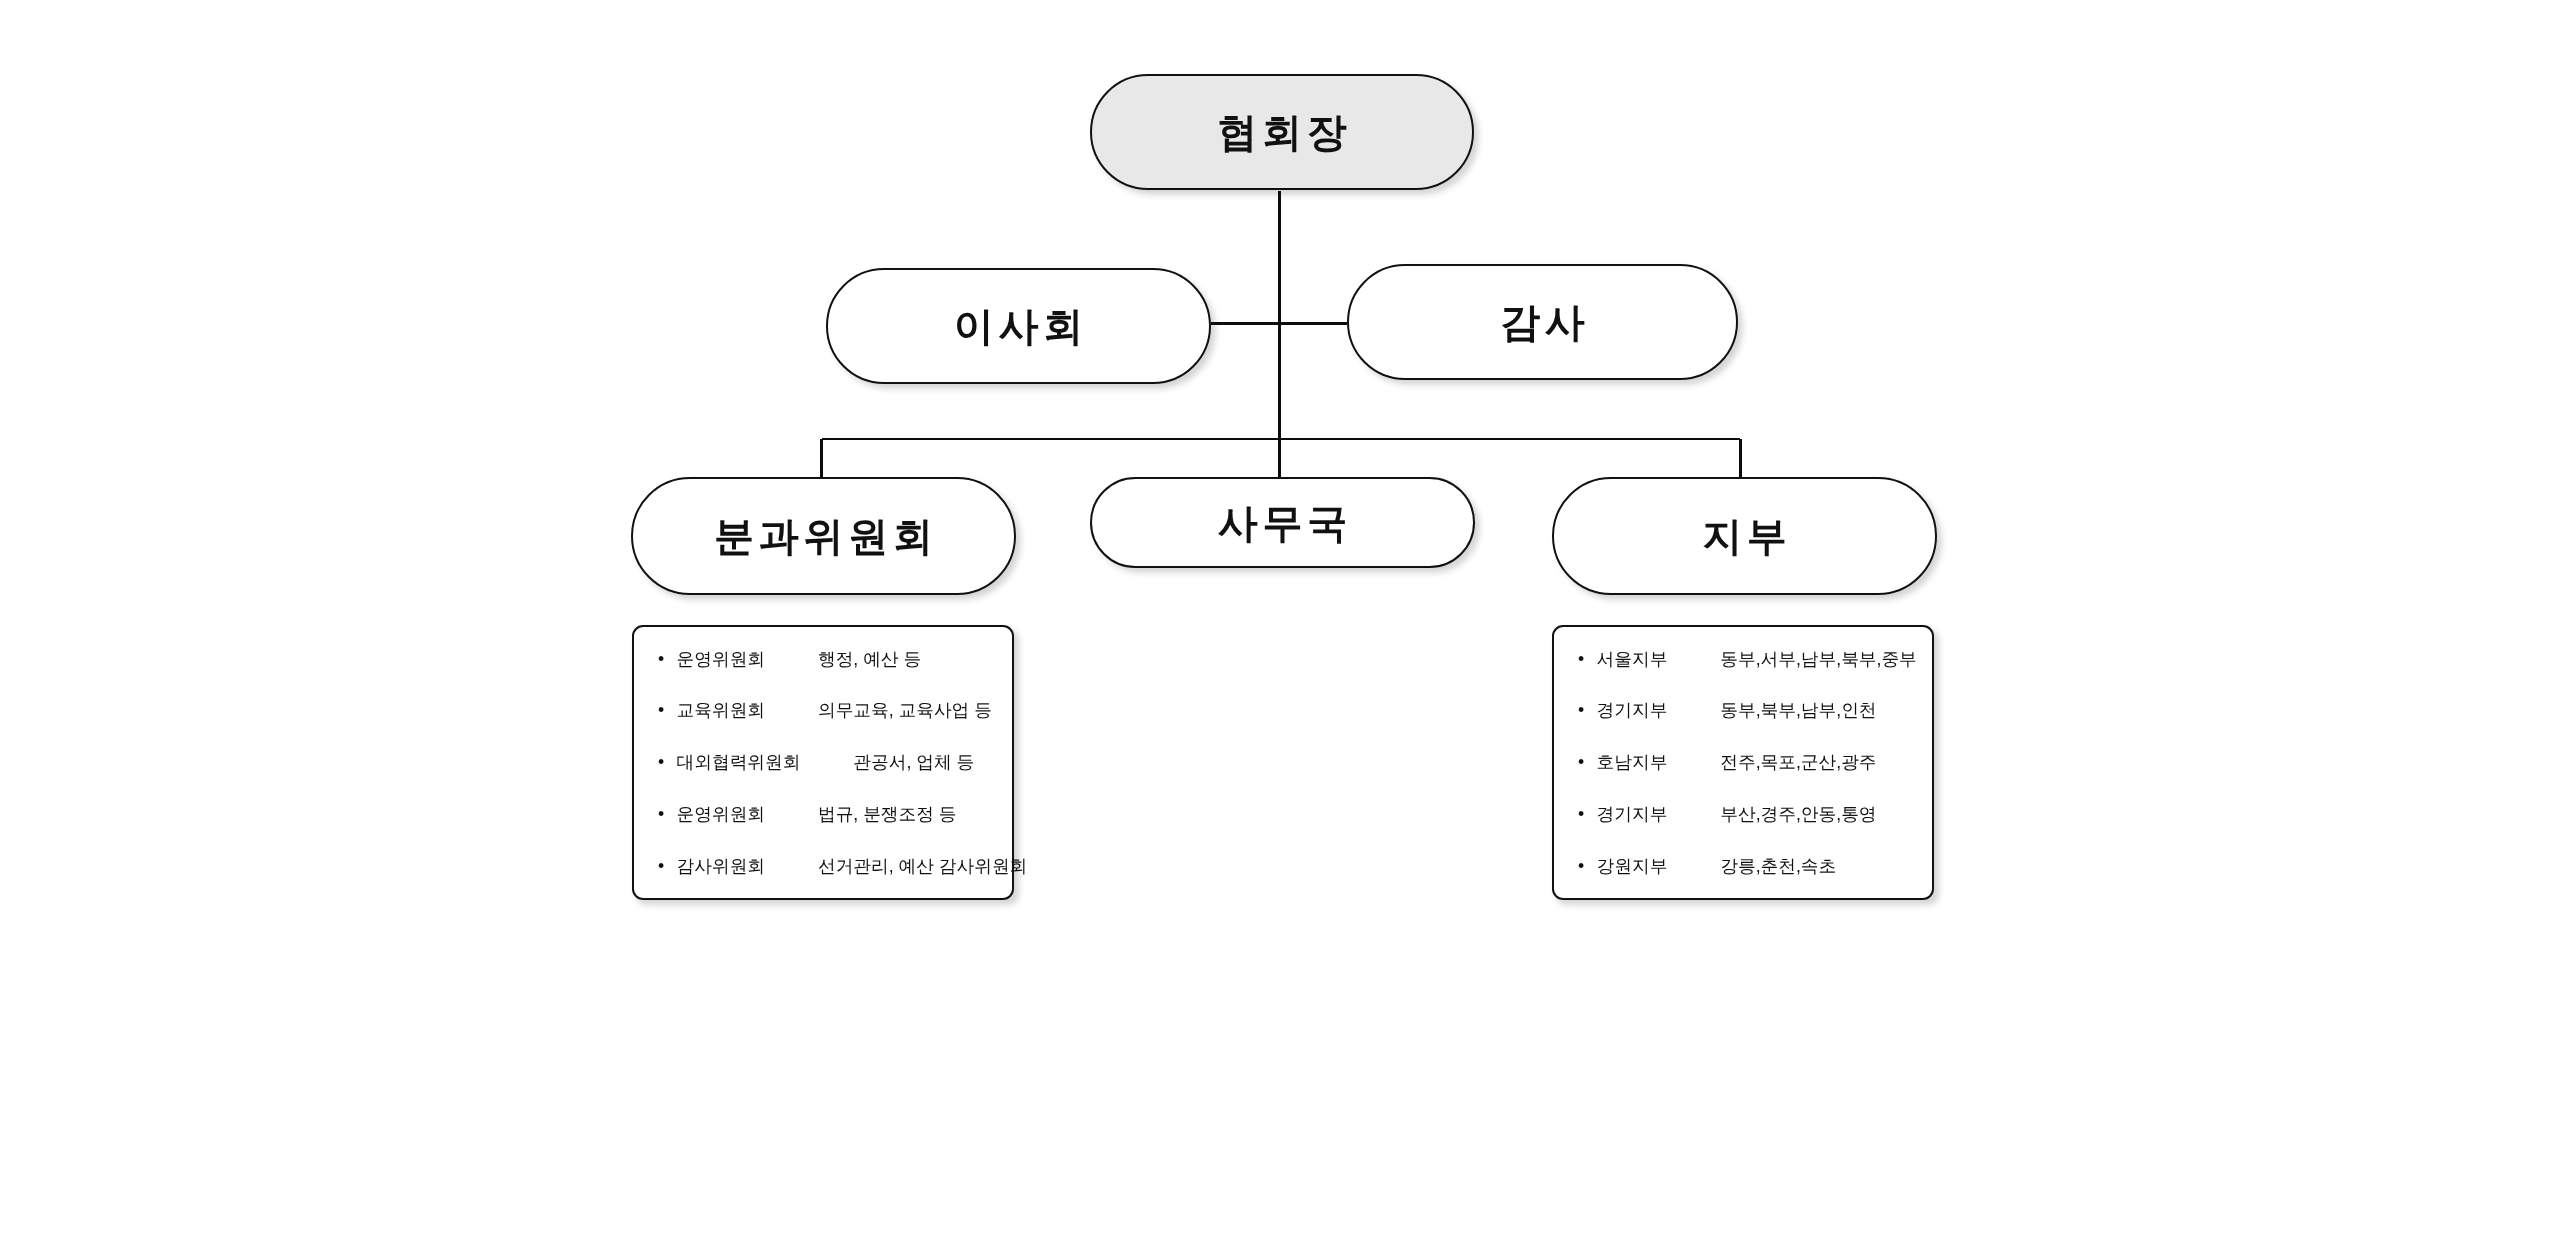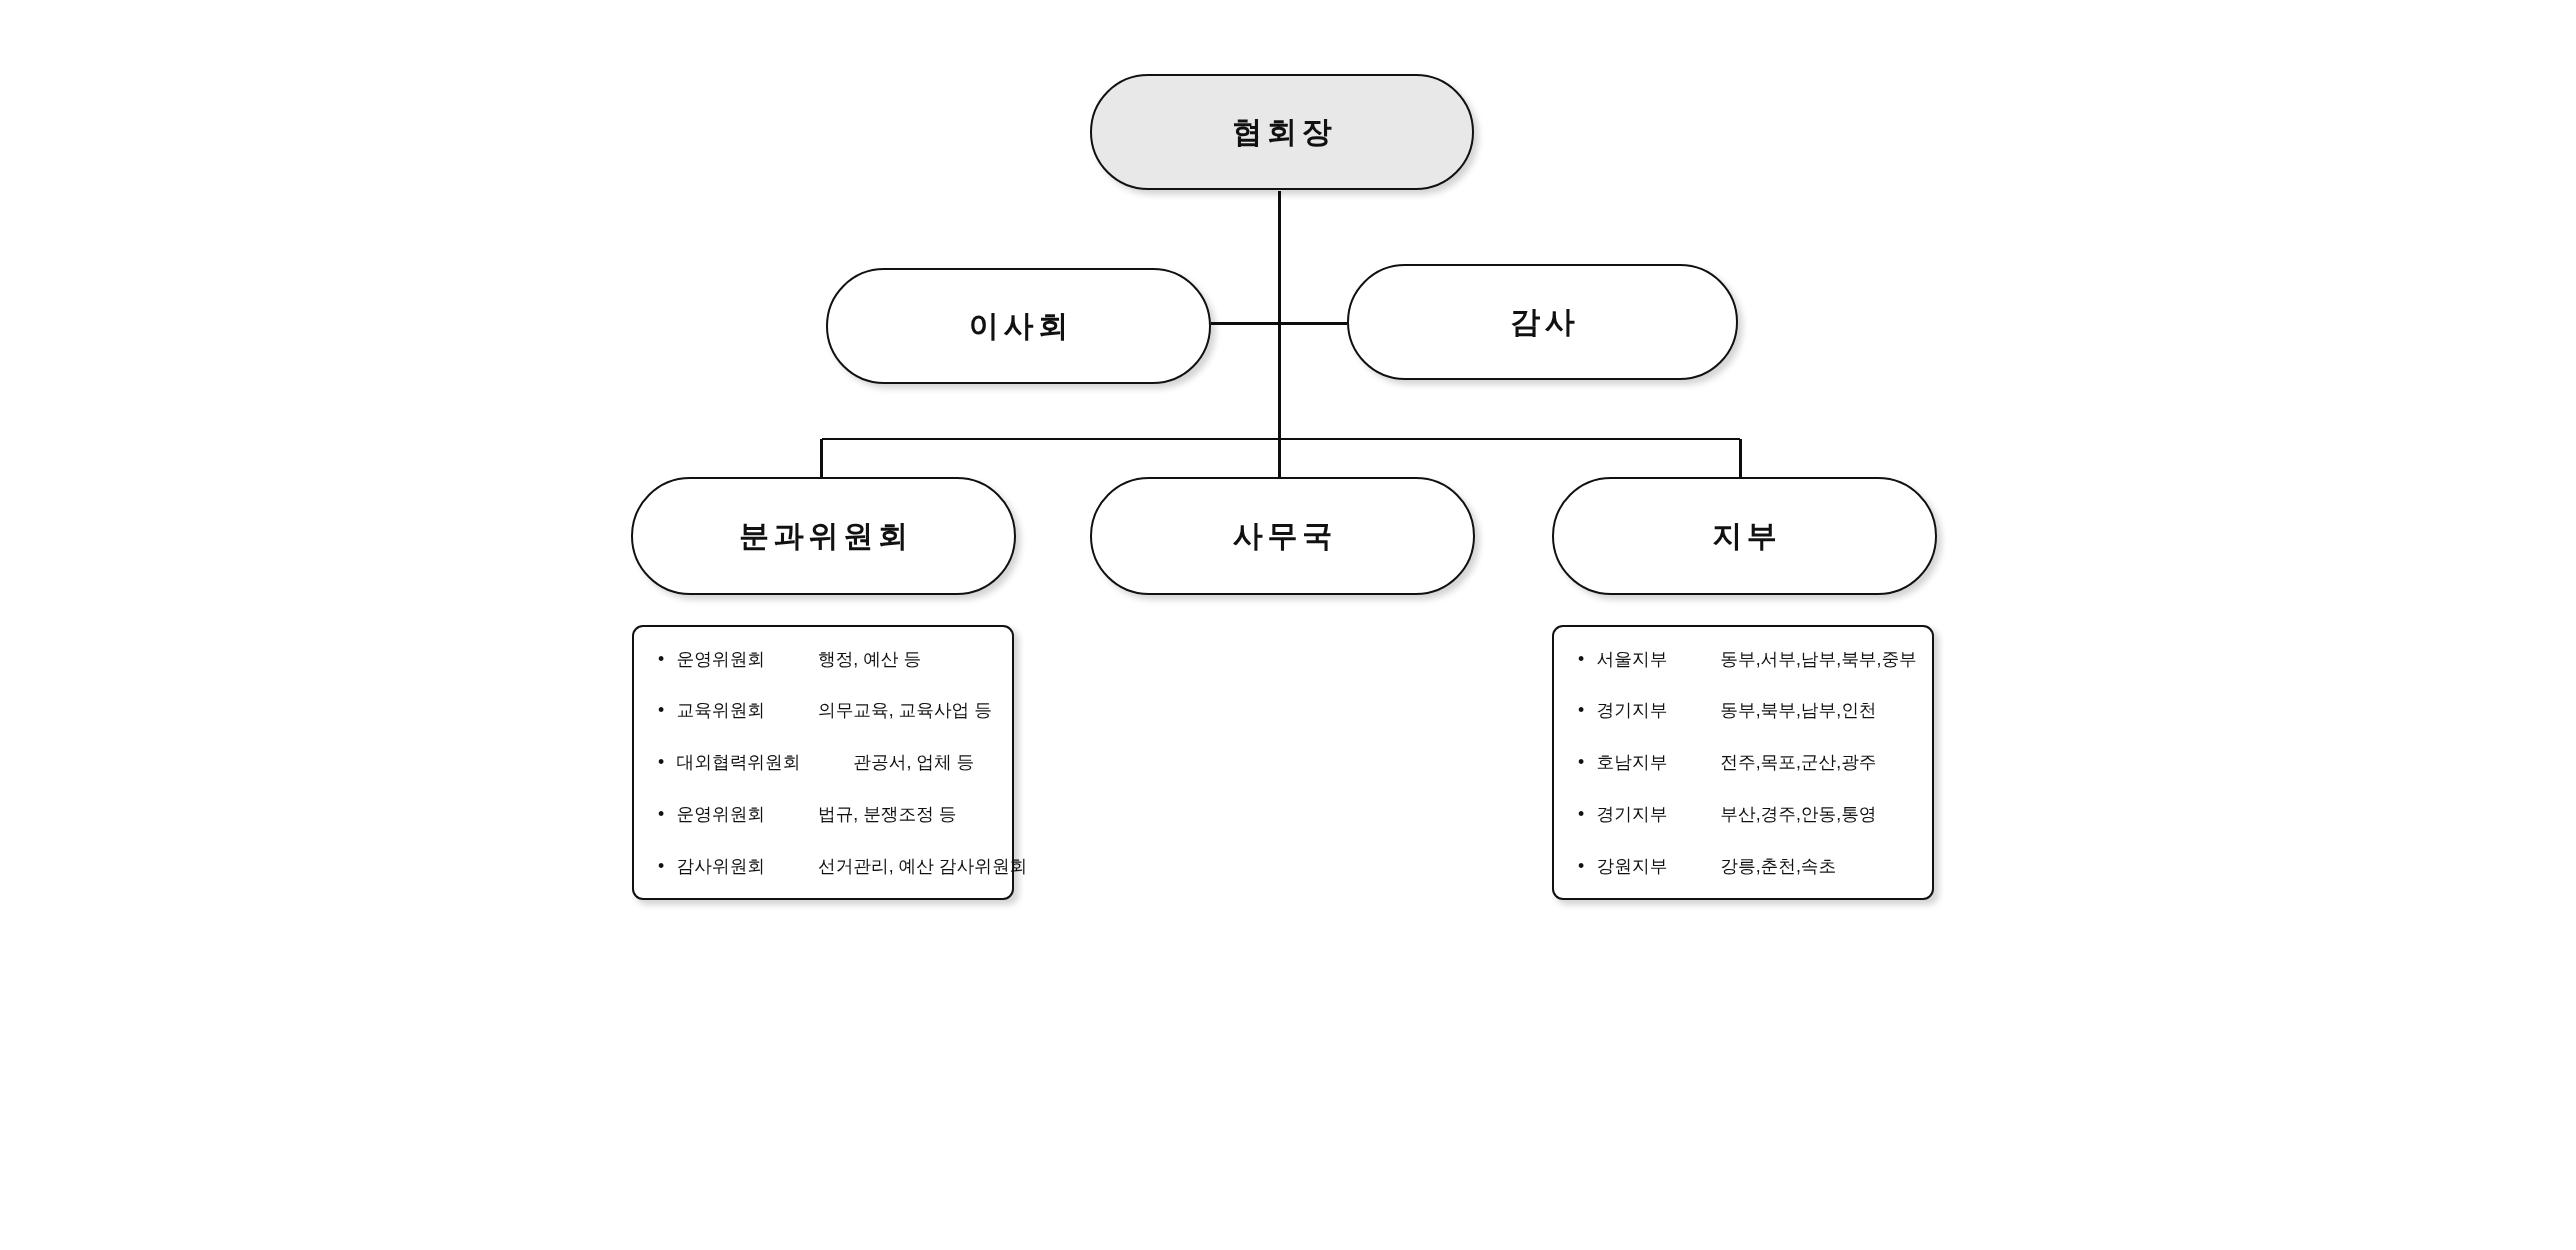--- a/index.html
+++ b/index.html
@@ -42,38 +42,38 @@
     box-sizing: border-box;
     border: 2.8px solid #111111;
     background: #ffffff;
     display: flex;
     align-items: center;
     justify-content: center;
     box-shadow: 4.7px 4.7px 6.5px rgba(0,0,0,0.17);
   }
   .node .node-label {
     font-weight: bold;
-    font-size: 30px;
+    font-size: 40px;
     letter-spacing: 4.7px;
     text-indent: 4.7px;
     line-height: 1;
     white-space: nowrap;
     color: #111111;
   }
 
   .node.pill     { border-radius: 60px; }
   .node.pill-lg  { border-radius: 60px; }
   .node.filled   { background: #e8e8e8; }
 
   
   #node-president { left: 1090px; top:  74px; width: 384px; height: 116px; }
   #node-board     { left:  826px; top: 268px; width: 385px; height: 116px; }
   #node-auditor   { left: 1347px; top: 264px; width: 391px; height: 116px; }
   #node-committee { left:  631px; top: 477px; width: 385px; height: 118px; }
-  #node-secretariat { left: 1090px; top: 477px; width: 385px; height: 118px; }
+  #node-secretariat { left: 1090px; top: 477px; width: 385px; height: 91px; }
   #node-branch    { left: 1552px; top: 477px; width: 385px; height: 118px; }
 
   
   .detail-box {
     position: absolute;
     box-sizing: border-box;
     border: 2.8px solid #111111;
     border-radius: 11px;
     background: #ffffff;
     box-shadow: 4.7px 4.7px 6.5px rgba(0,0,0,0.17);

